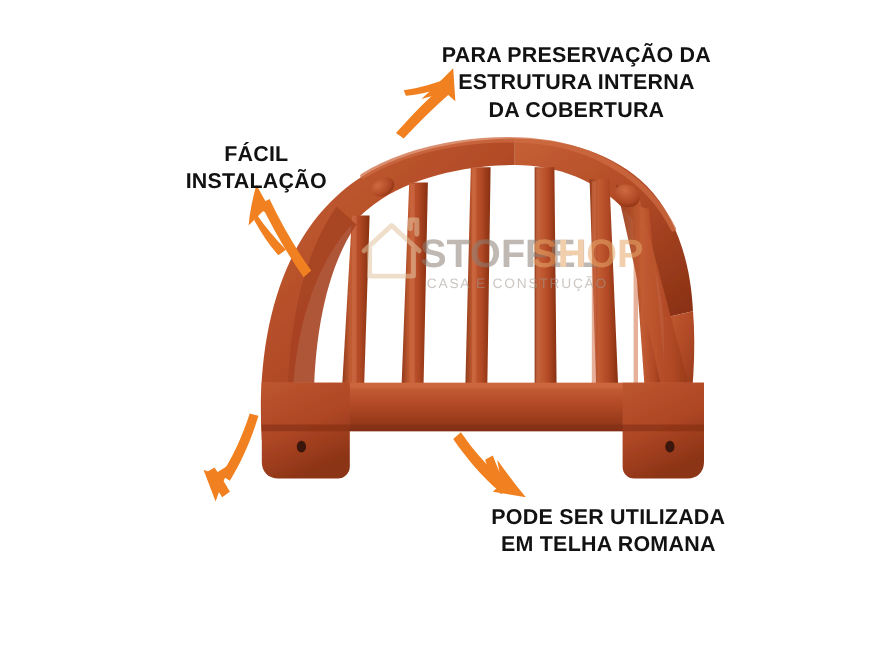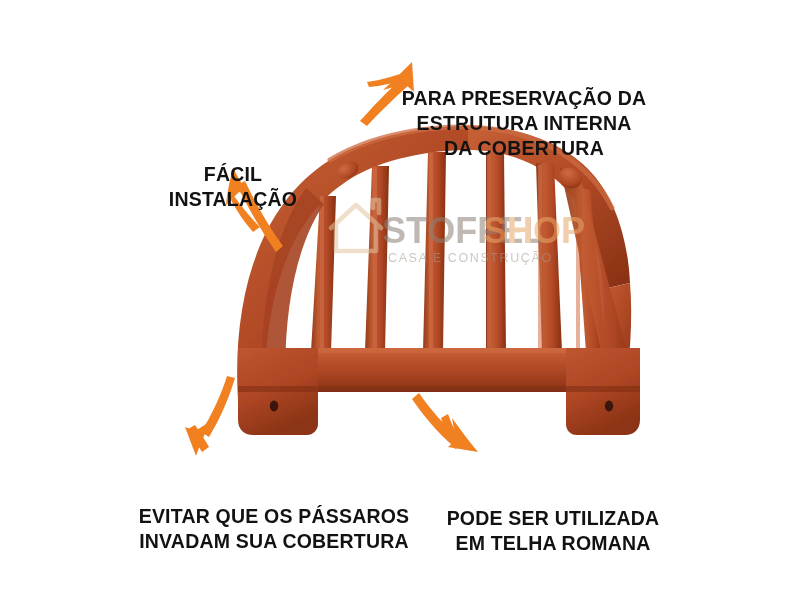--- a/index.html
+++ b/index.html
@@ -22,33 +22,33 @@
     color: #121212;
     font-weight: 700;
     font-size: 19.5px;
     line-height: 25px;
     letter-spacing: 0.2px;
     text-align: center;
     white-space: pre-line;
     user-select: none;
   }
   #callout-preservacao { left: 388px; top: 38px; width: 272px; }
-  #callout-instalacao  { left: 140px; top: 114px; width: 186px; }
+  #callout-instalacao  { left: 140px; top: 128px; width: 186px; }
   #callout-passaros    { left: 128px; top: 456px; width: 292px; }
   #callout-romana      { left: 430px; top: 458px; width: 246px; }
 
   #product-svg, #arrows-svg, #watermark {
     position: absolute;
     left: 0;
     top: 0;
   }
   #product-svg { z-index: 2; }
   #watermark   { z-index: 3; }
   #arrows-svg  { z-index: 4; }
-  .callout     { z-index: 5; margin-top: 48px; }
+  .callout     { z-index: 5; }
 </style>
 </head>
 <body>
 
 <div id="stage">
 
   <svg id="product-svg" width="810" height="590" viewBox="0 0 810 590" aria-hidden="true">
     <defs>
       <linearGradient id="gBody" x1="0" y1="0" x2="1" y2="0.35">
         <stop offset="0%" stop-color="#A8401F"></stop>
@@ -235,19 +235,17 @@
     </g>
   </svg>
 
   <div class="callout" id="callout-preservacao">PARA PRESERVAÇÃO DA
 ESTRUTURA INTERNA
 DA COBERTURA</div>
 
   <div class="callout" id="callout-instalacao">FÁCIL
 INSTALAÇÃO</div>
 
-  <div class="callout" id="callout-passaros">EVITAR QUE OS PÁSSAROS
-INVADAM SUA COBERTURA</div>
 
   <div class="callout" id="callout-romana">PODE SER UTILIZADA
 EM TELHA ROMANA</div>
 
 </div>
 
 </body></html>

